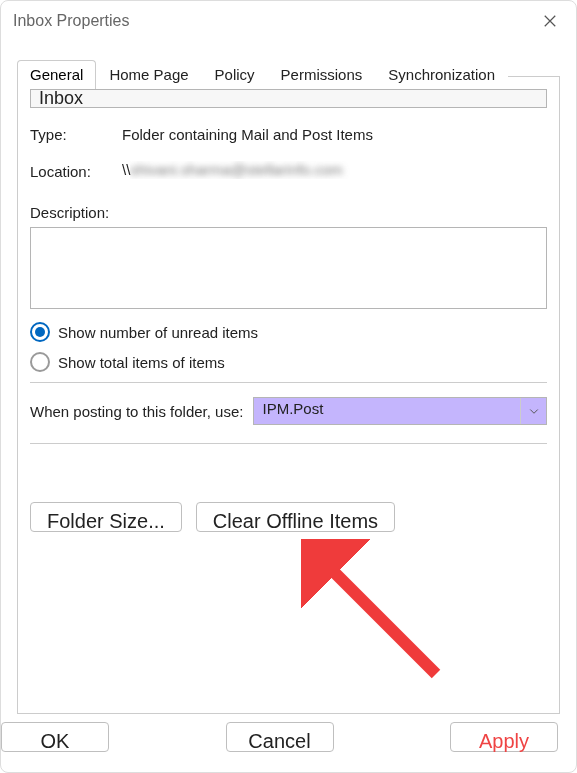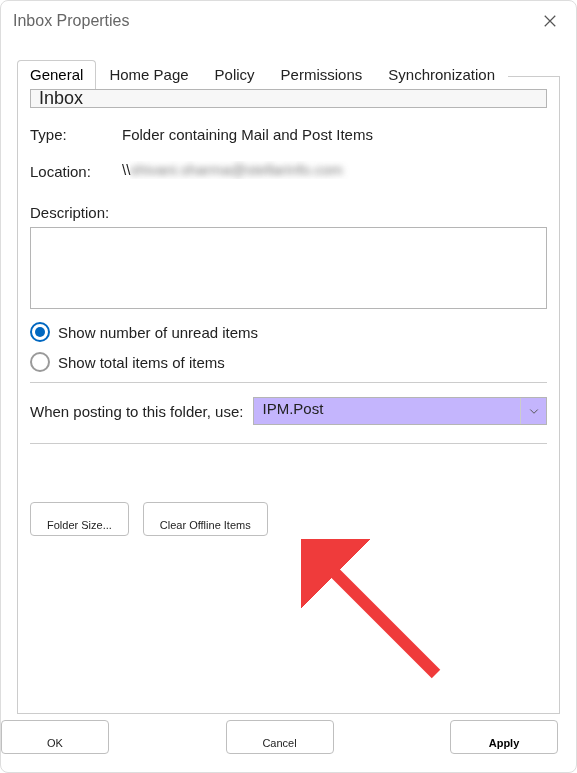--- a/index.html
+++ b/index.html
@@ -172,36 +172,36 @@
     right: 0; top: 0;
     display: flex; align-items: center; justify-content: center;
   }
   .select .chev svg { width: 12px; height: 12px; }
   .btn-row { margin-top: 58px; display: flex; gap: 14px; }
   .btn {
     height: 30px;
     border: 1px solid #bfbfbf;
     border-radius: 4px;
     background: #fff;
-    padding: 16px 16px;
-    font-size: 11px;
+    padding: 7px 16px;
+    font-size: 20px;
     cursor: pointer;
     color: #222;
   }
   .footer {
     height: 58px;
     border-top: 1px solid transparent;
     display: flex;
     justify-content: space-between;
     align-items: center;
     gap: 12px;
     padding: 0 18px 14px 0;
   }
   .footer .btn { width: 108px; height: 30px; }
-  .btn.disabled { color: #000000; cursor: default; font-weight: bold; }
+  .btn.disabled { color: #ef4444; cursor: default; }
   
   .arrow {
     position: absolute;
     left: 300px; top: 538px;
     pointer-events: none;
   }
 </style>
 </head>
 <body>
 

